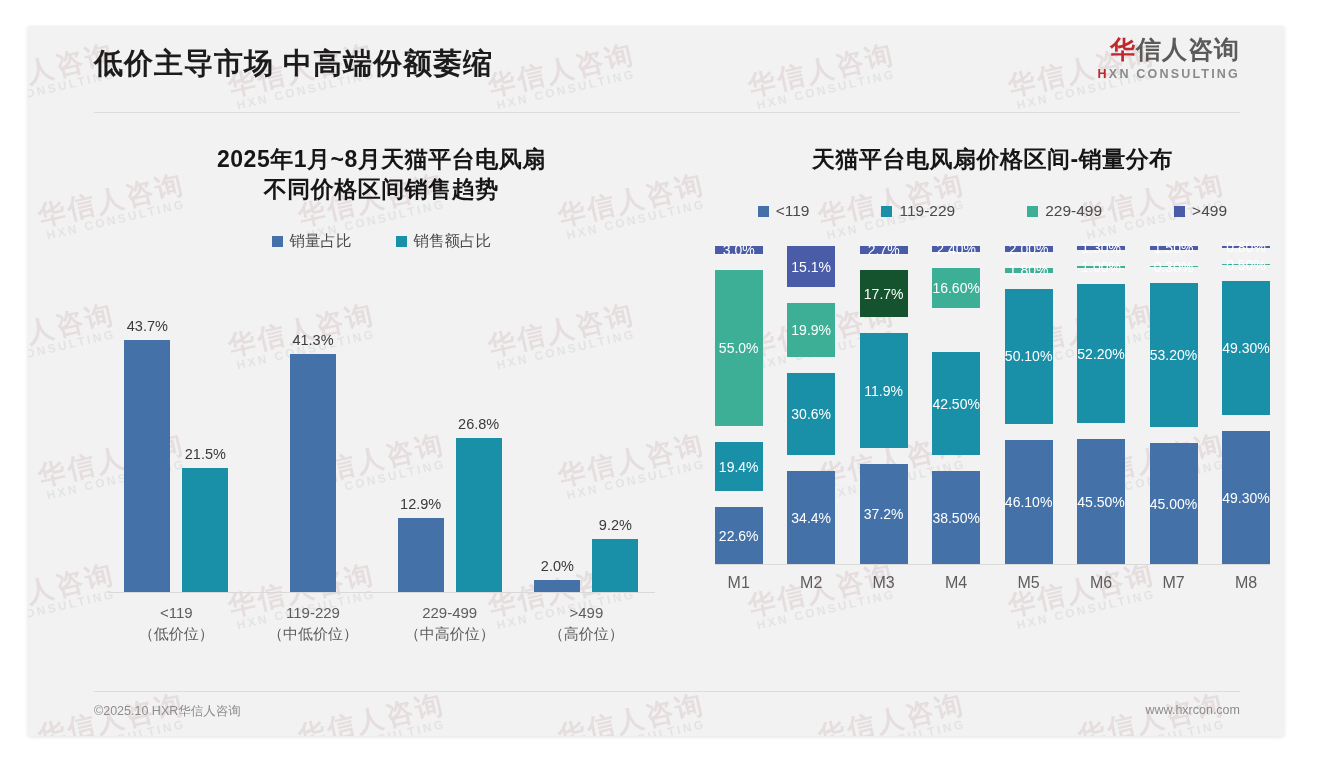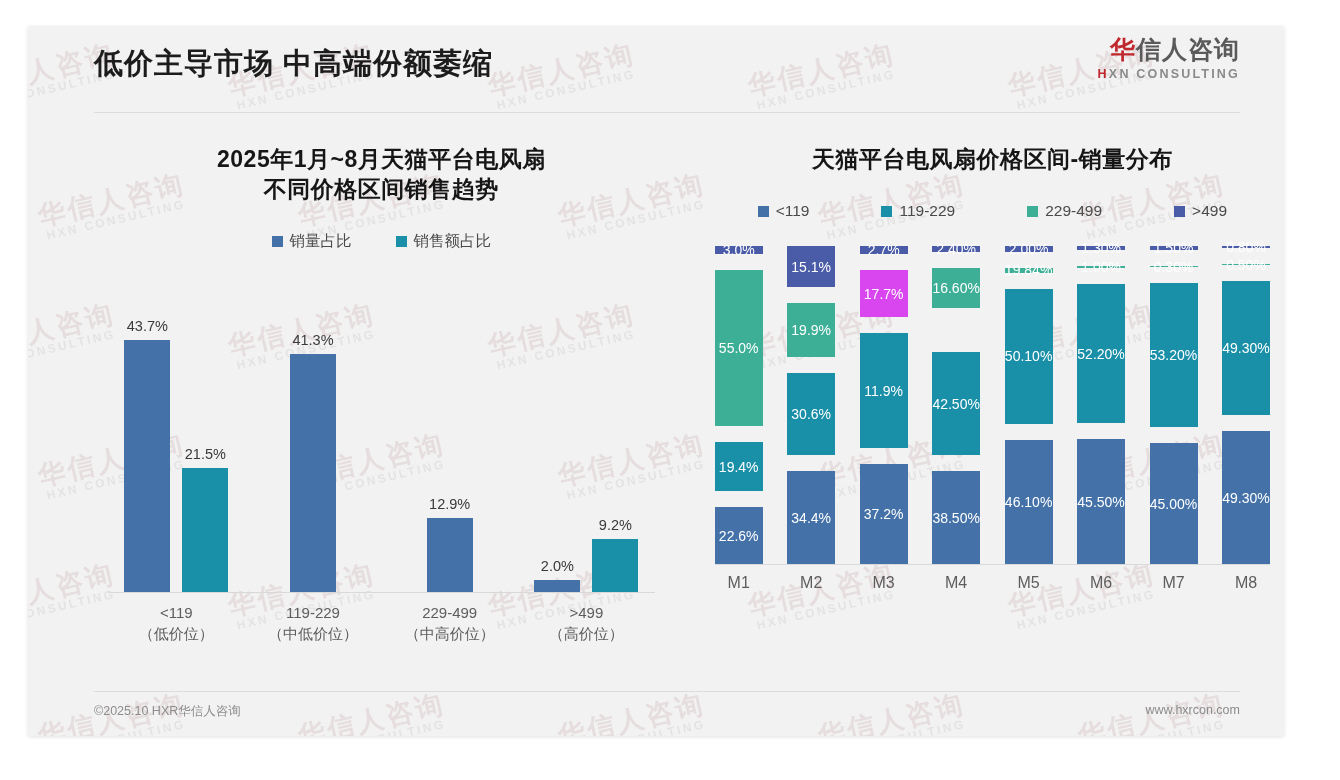--- a/index.html
+++ b/index.html
@@ -277,20 +277,24 @@
                 <div class="gbar-wrap">
                   <div class="gbar-val" style="bottom: 244px;">41.3%</div>
                   <div class="gbar" style="height: 238px; background: rgb(68, 114, 168);"></div>
                 </div>
               </div>
               <div class="ggroup">
                 <div class="gbar-wrap">
                   <div class="gbar-val" style="bottom: 80px;">12.9%</div>
                   <div class="gbar" style="height: 74px; background: rgb(68, 114, 168);"></div>
                 </div>
+                <div class="gbar-wrap">
+                  <div class="gbar-val" style="bottom: 160px;">26.8%</div>
+                  <div class="gbar" style="height: 154px; background: rgb(26, 143, 168);"></div>
+                </div>
               </div>
               <div class="ggroup">
                 <div class="gbar-wrap">
                   <div class="gbar-val" style="bottom: 18px;">2.0%</div>
                   <div class="gbar" style="height: 12px; background: rgb(68, 114, 168);"></div>
                 </div>
                 <div class="gbar-wrap">
                   <div class="gbar-val" style="bottom: 59px;">9.2%</div>
                   <div class="gbar" style="height: 53px; background: rgb(26, 143, 168);"></div>
                 </div>
@@ -352,21 +356,21 @@
                   <span>30.6%</span>
                 </div>
                 <div class="sseg" style="height: 109.392px; background: rgb(68, 114, 168);">
                   <span>34.4%</span>
                 </div>
               </div>
               <div class="scol">
                 <div class="sseg" style="height: 8.586px; background: rgb(74, 91, 168);">
                   <span>2.7%</span>
                 </div>
-                <div class="sseg" style="height: 56.286px; background: #d946ef;">
+                <div class="sseg" style="height: 56.286px; background: #14532d;">
                   <span>17.7%</span>
                 </div>
                 <div class="sseg" style="height: 134.832px; background: rgb(26, 143, 168);">
                   <span>11.9%</span>
                 </div>
                 <div class="sseg" style="height: 118.296px; background: rgb(68, 114, 168);">
                   <span>37.2%</span>
                 </div>
               </div>
               <div class="scol">
@@ -381,21 +385,21 @@
                 </div>
                 <div class="sseg" style="height: 122.43px; background: rgb(68, 114, 168);">
                   <span>38.50%</span>
                 </div>
               </div>
               <div class="scol">
                 <div class="sseg" style="height: 6.36px; background: rgb(74, 91, 168);">
                   <span>2.00%</span>
                 </div>
                 <div class="sseg" style="height: 5.724px; background: rgb(60, 175, 150);">
-                  <span>19.84%</span>
+                  <span>1.80%</span>
                 </div>
                 <div class="sseg" style="height: 159.318px; background: rgb(26, 143, 168);">
                   <span>50.10%</span>
                 </div>
                 <div class="sseg" style="height: 146.598px; background: rgb(68, 114, 168);">
                   <span>46.10%</span>
                 </div>
               </div>
               <div class="scol">
                 <div class="sseg" style="height: 4.134px; background: rgb(74, 91, 168);">

